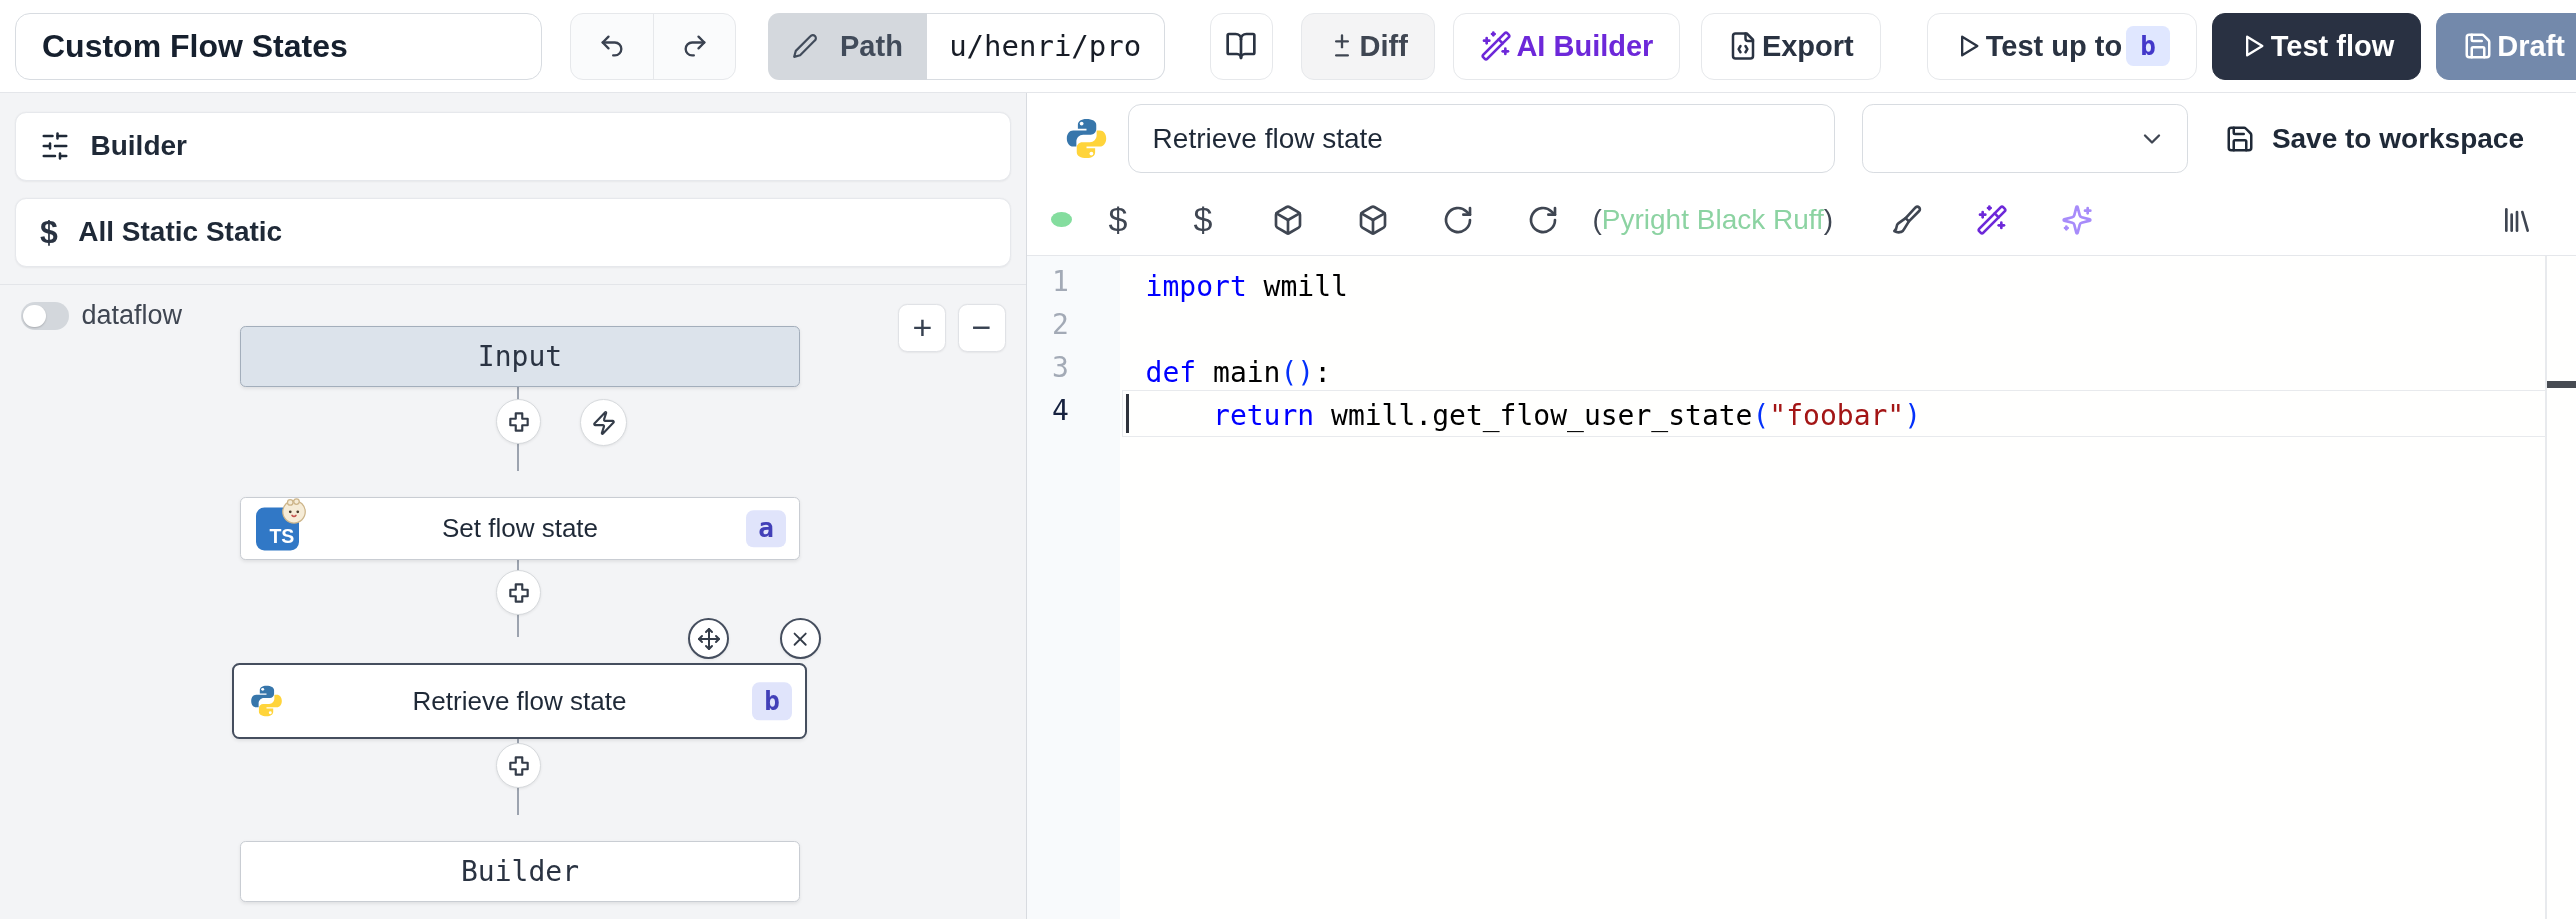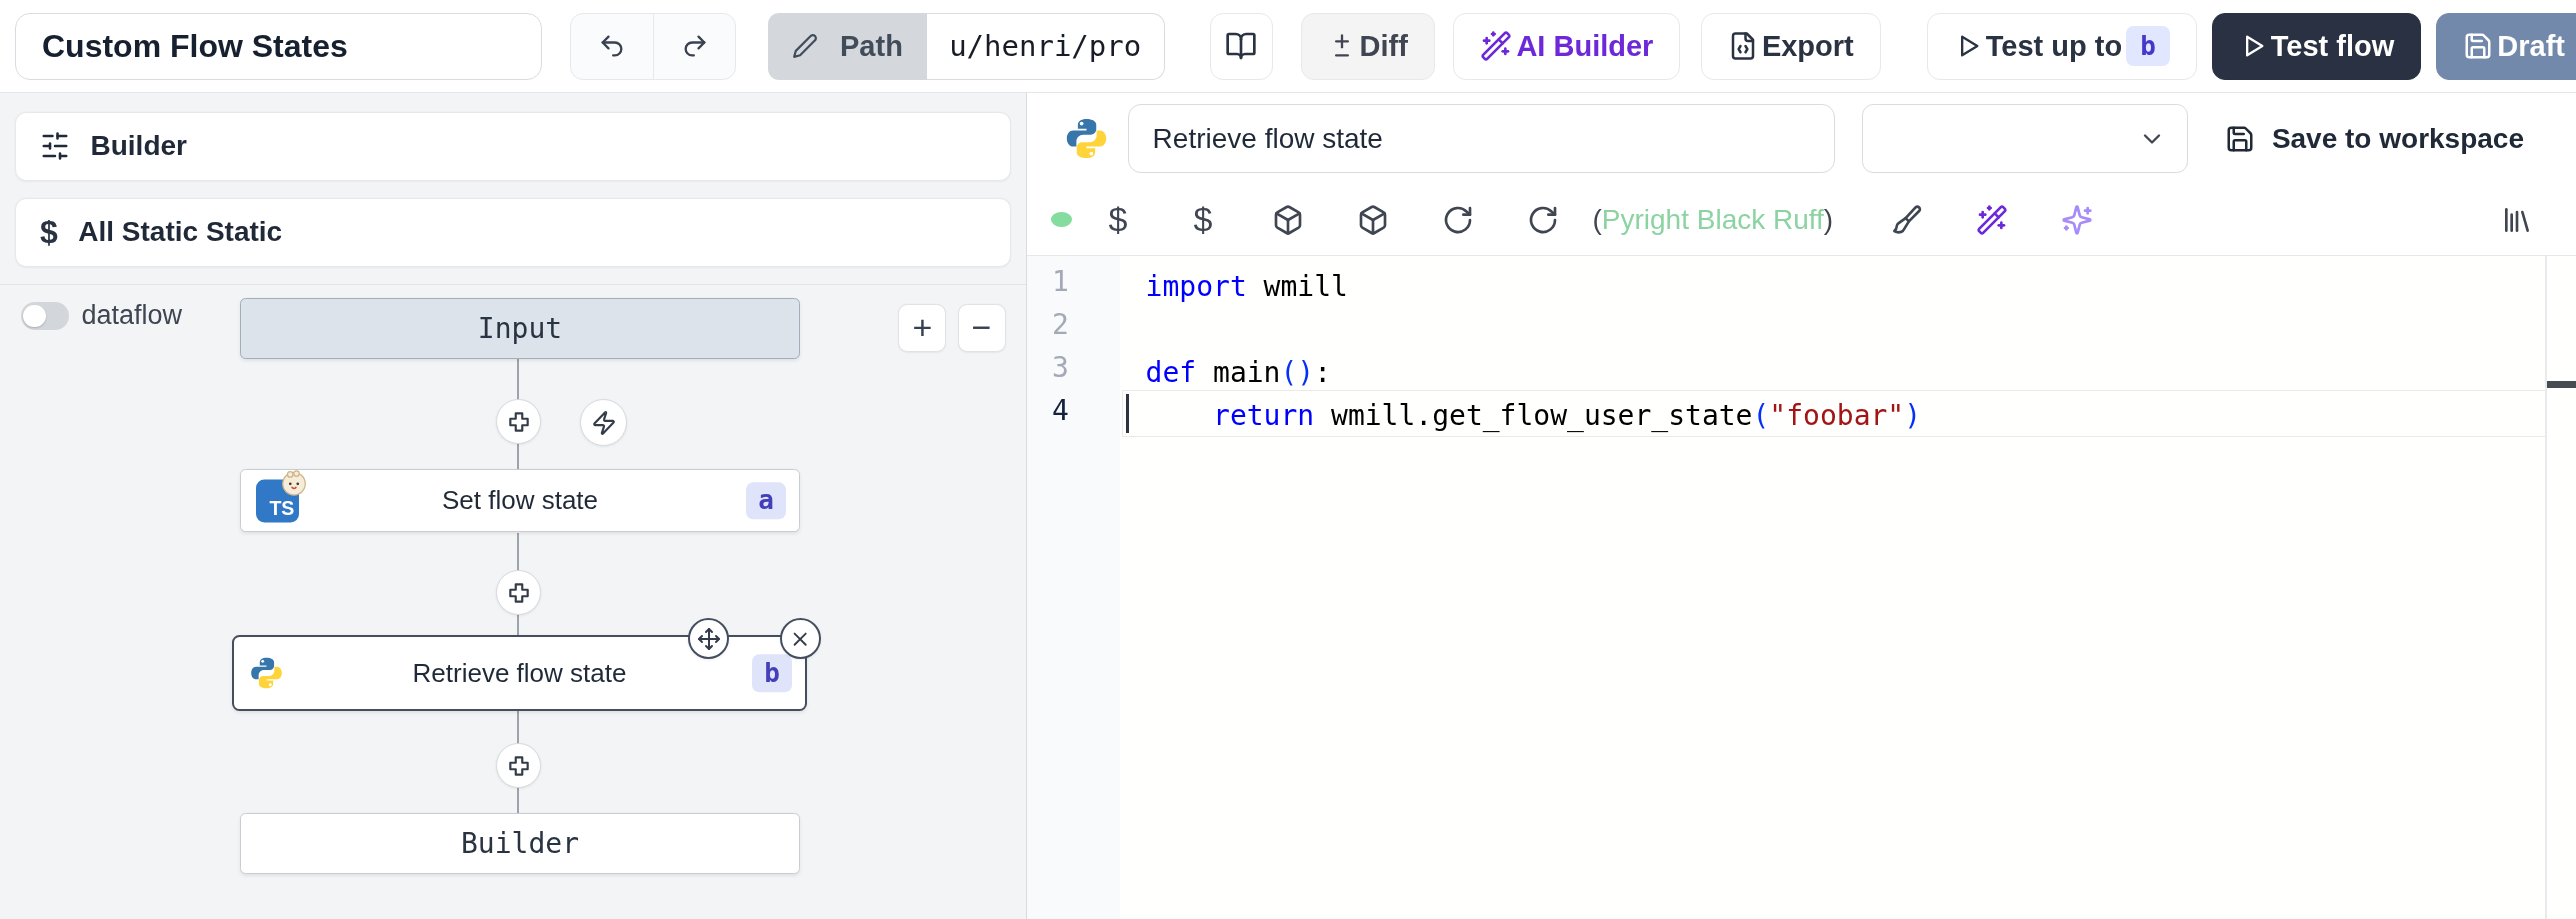--- a/index.html
+++ b/index.html
@@ -39,21 +39,21 @@
 
   .graph { flex:1; border-top:1.9px solid #e3e5e9; position:relative; }
   .toggle-row { position:absolute; left:20.5px; top:15px; display:flex; align-items:center; gap:13px; }
   .toggle { width:48px; height:28px; border-radius:14px; background:#d3d7dc; position:relative; cursor:pointer; flex:none; }
   .toggle .knob { position:absolute; left:2.8px; top:2.8px; width:22.3px; height:22.3px; border-radius:50%; background:#fff; box-shadow:0 0.9px 1.9px rgba(0,0,0,.2); }
   .toggle-label { font-size:27px; color:#3f4652; }
   .zoom-btns { position:absolute; right:20.5px; top:18.6px; display:flex; gap:11.2px; }
   .zoom-btn { width:48px; height:48px; background:#fff; border:0.9px solid #e0e2e6; border-radius:9.3px; box-shadow:0 0.9px 1.9px rgba(0,0,0,.06); font:400 34px "Liberation Sans", sans-serif; color:#374151; display:flex; align-items:center; justify-content:center; cursor:pointer; }
 
   .edge { position:absolute; left:517px; width:1.9px; background:#9ca3af; z-index:1; }
-  .gnode { position:absolute; left:240px; width:560px; height:61px; border-radius:5.6px; display:flex; align-items:center; justify-content:center; box-shadow:0 1.9px 3.7px rgba(0,0,0,.08); z-index:2; cursor:pointer; }
+  .gnode { position:absolute; left:240px; width:560px; height:61px; border-radius:5.6px; display:flex; align-items:center; justify-content:center; box-shadow:0 1.9px 3.7px rgba(0,0,0,.08); z-index:2; cursor:pointer;margin-top:28px; }
   .gnode.vnode { background:#dce3eb; border:1.9px solid #a3aebb; font:400 28px "DejaVu Sans Mono", monospace; color:#2a3342; }
   .gnode.step { background:#fff; border:0.9px solid #c9cdd3; height:63px; font-size:26px; color:#1f2937; }
   .gnode.step.selected { left:232px; width:575px; height:76px; border:2.8px solid #454e5e; border-radius:7.4px; }
   .gnode .step-icon { position:absolute; left:15px; top:50%; transform:translateY(-50%); }
   .gnode .step-badge { position:absolute; right:13px; top:50%; transform:translateY(-50%); background:#e0e4fb; color:#4240b8; font:700 26px "DejaVu Sans Mono", monospace; border-radius:7.4px; padding:3.7px 12px; }
   .ts-icon { width:43px; height:43px; background:#3178c6; border-radius:8.4px; position:relative; display:flex; align-items:flex-end; justify-content:flex-end; padding:0 4.7px 2.8px 0; }
   .ts-icon .ts-text { color:#fff; font:700 19.5px "Liberation Sans", sans-serif; }
   .bun-overlay { position:absolute; top:-12px; right:-10.2px; }
   .node-circle { position:absolute; width:45px; height:45px; border-radius:50%; background:#fff; border:1.9px solid #d7dadd; box-shadow:0 0.9px 2.8px rgba(0,0,0,.08); display:flex; align-items:center; justify-content:center; z-index:3; cursor:pointer; }
   .node-circle.dark { width:41px; height:41px; border:2.8px solid #454e5e; z-index:4; }

